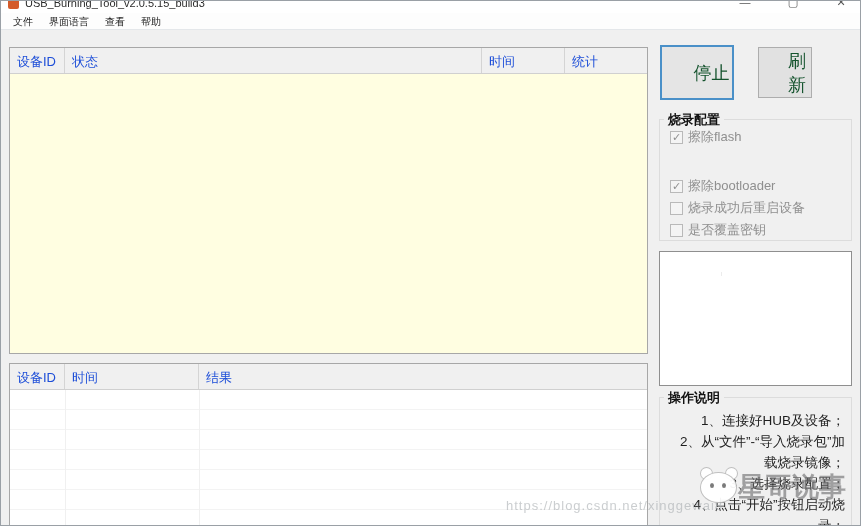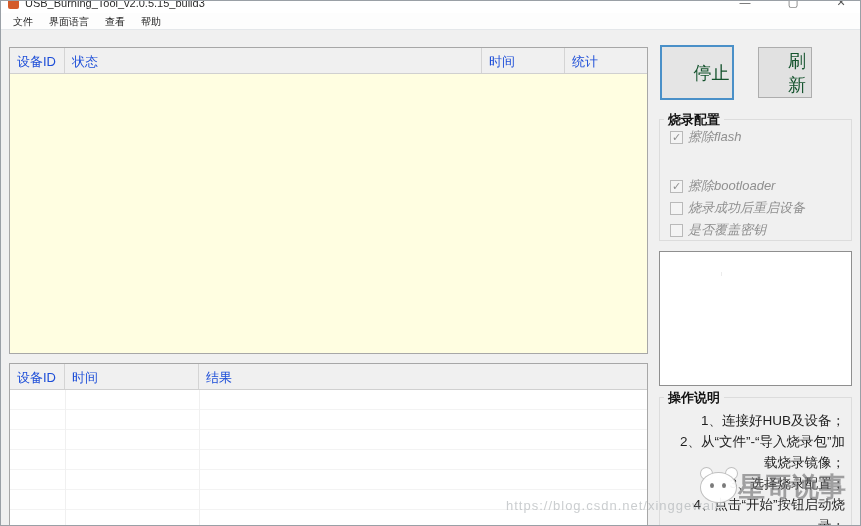--- a/index.html
+++ b/index.html
@@ -44,21 +44,21 @@
   .btn.focused { border:2px solid #4a90c8; background:#e5e5e5; }
 
   .groupbox { position:absolute; border:1px solid #dcdcdc; }
   .group-title { position:absolute; top:-9px; left:4px; background:#f0f0f0; padding:0 4px;
     font-size:13px; font-weight:bold; color:#111; white-space:nowrap; }
 
   .chk-row { position:absolute; left:10px; display:flex; align-items:center; height:16px; }
   .chk-box { width:13px; height:13px; border:1px solid #b9b9b9; background:#f4f4f4;
     font-size:11px; line-height:11px; text-align:center; color:#8f8f8f; margin-right:5px;
     flex:0 0 13px; }
-  .chk-label { font-size:13px; color:#8f8f8f; white-space:nowrap;font-style:italic; }
+  .chk-label { font-size:13px; color:#8f8f8f; white-space:nowrap; }
 
   .dropdown { position:absolute; left:24px; width:158px; height:21px; background:#cccccc;
     border:1px solid #bdbdbd; display:flex; align-items:center; padding-left:6px;
     font-size:13px; color:#7c7c7c; }
   .dropdown .chev { position:absolute; right:5px; top:2px; font-size:12px; color:#9a9a9a; }
 
   .instructions { position:absolute; left:8px; right:6px; top:12px; font-size:13.5px;
     color:#1f1f1f; line-height:21px; }
   .instr-line { margin:0;text-align:right; }
 

